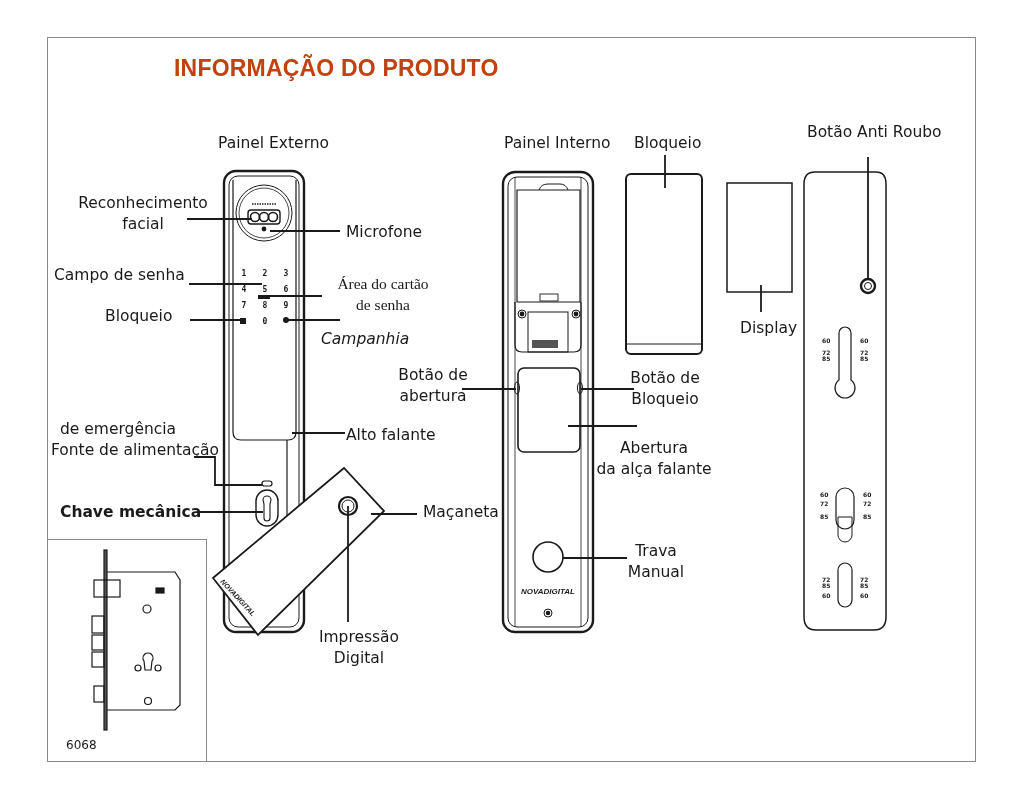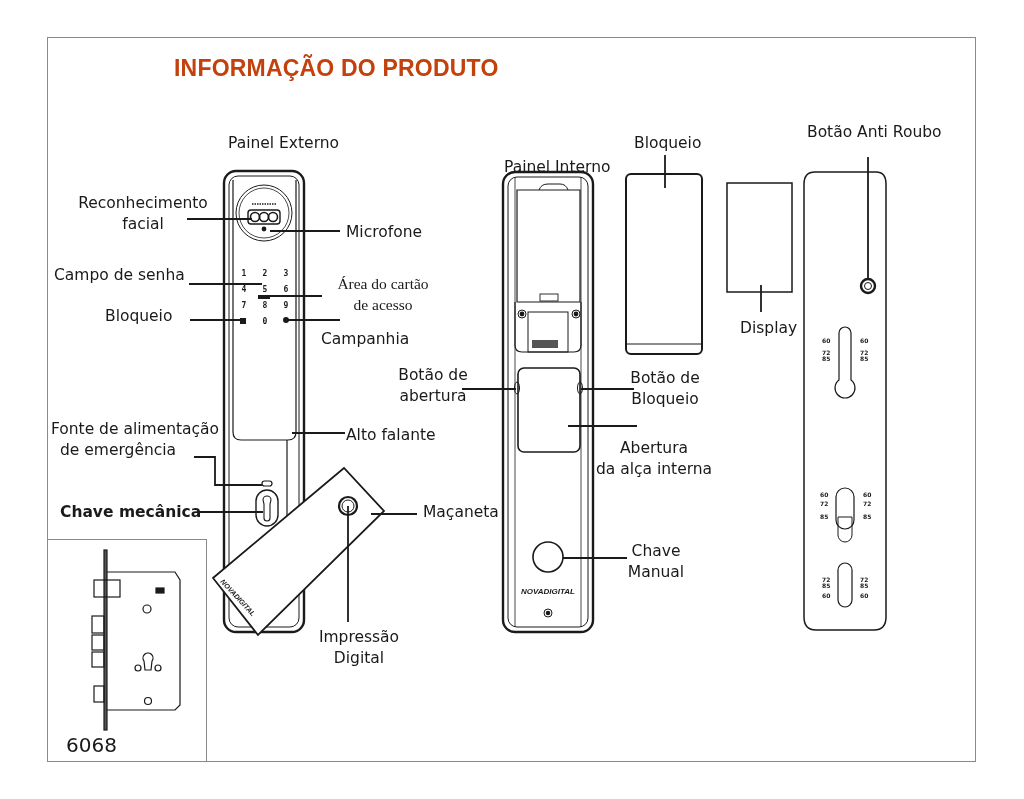--- a/index.html
+++ b/index.html
@@ -3,21 +3,21 @@
 <meta charset="utf-8">
 <style>
   html, body { margin:0; padding:0; background:#ffffff; }
   body { width:1024px; height:799px; position:relative; overflow:hidden; font-family:"DejaVu Sans", sans-serif; }
   #frame { position:absolute; left:47px; top:37px; width:929px; height:725px; border:1px solid #8a8a8a; box-sizing:border-box; }
   #title { position:absolute; left:134px; top:55px; font-family:"Liberation Sans", sans-serif; font-weight:bold; font-size:23px; color:#c2410c; letter-spacing:0.2px; white-space:nowrap;margin-left:40px; }
   .lbl { position:absolute; font-family:"DejaVu Sans", sans-serif; font-size:15.5px; color:#1a1a1a; white-space:nowrap; line-height:21px; }
   .c { text-align:center; }
   #diagram { position:absolute; left:0; top:0; }
   #inset { position:absolute; left:47px; top:539px; width:160px; height:223px; border:1px solid #8a8a8a; box-sizing:border-box; background:#fff; }
-  #inset-label { position:absolute; left:66px; top:735px; font-size:20px; }
+  #inset-label { position:absolute; left:66px; top:735px; font-size:12px; }
 </style>
 </head>
 <body>
 
 <div id="frame"></div>
 <div id="title">INFORMAÇÃO DO PRODUTO</div>
 
 <svg id="diagram" width="1024" height="799" viewBox="0 0 1024 799">
   <g fill="none" stroke="#1a1a1a" stroke-width="1.6">
 
@@ -155,63 +155,63 @@
       <text x="863" y="519">85</text>
     <text x="822" y="582">72</text>
       <text x="860" y="582">72</text>
     <text x="822" y="588">85</text>
       <text x="860" y="588">85</text>
     <text x="822" y="598">60</text>
       <text x="860" y="598">60</text>
   </g>
 </svg>
 
-<div class="lbl" style="left:228px;top:133px;">Painel Externo</div>
-<div class="lbl" style="left:504px;top:133px;margin-top:24px;">Painel Interno</div>
+<div class="lbl" style="left:218px;top:133px;">Painel Externo</div>
+<div class="lbl" style="left:504px;top:133px;">Painel Interno</div>
 <div class="lbl" style="left:634px;top:133px;">Bloqueio</div>
 <div class="lbl" style="left:807px;top:122px;text-align:right;">Botão Anti Roubo</div>
 
 <div class="lbl c" style="left:72px;top:193px;width:142px;">
   <div>Reconhecimento</div>
   <div>facial</div>
 </div>
 <div class="lbl" style="left:346px;top:222px;">Microfone</div>
 <div class="lbl" style="left:54px;top:265px;">Campo de senha</div>
 <div class="lbl c" style="left:318px;top:273px;width:130px;font-family:Liberation Serif, serif;">
   <div>Área do cartão</div>
-  <div>de acesso</div>
+  <div>de senha</div>
 </div>
 <div class="lbl" style="left:105px;top:306px;">Bloqueio</div>
-<div class="lbl" style="left:321px;top:329px;">Campanhia</div>
+<div class="lbl" style="left:321px;top:329px;font-style:italic;">Campanhia</div>
 <div class="lbl c" style="left:46px;top:419px;width:178px;">
+  <div style="text-align:left;padding-left:14px;">de emergência</div>
   <div>Fonte de alimentação</div>
-  <div style="text-align:left;padding-left:14px;">de emergência</div>
 </div>
 <div class="lbl" style="left:346px;top:425px;">Alto falante</div>
 <div class="lbl" style="left:60px;top:502px;font-weight:bold;">Chave mecânica</div>
 <div class="lbl" style="left:423px;top:502px;">Maçaneta</div>
 <div class="lbl c" style="left:304px;top:627px;width:110px;">
   <div>Impressão</div>
   <div>Digital</div>
 </div>
 
 <div class="lbl c" style="left:388px;top:365px;width:90px;">
   <div>Botão de</div>
   <div>abertura</div>
 </div>
 <div class="lbl c" style="left:620px;top:368px;width:90px;">
   <div>Botão de</div>
   <div>Bloqueio</div>
 </div>
 <div class="lbl c" style="left:592px;top:438px;width:124px;">
   <div>Abertura</div>
-  <div>da alça interna</div>
+  <div>da alça falante</div>
 </div>
 <div class="lbl c" style="left:620px;top:541px;width:72px;">
-  <div>Chave</div>
+  <div>Trava</div>
   <div>Manual</div>
 </div>
 <div class="lbl" style="left:740px;top:318px;">Display</div>
 
 <div id="inset">
   <svg width="160" height="223" viewBox="0 0 160 223">
     <g fill="none" stroke="#1a1a1a" stroke-width="1.2">
       <rect x="56" y="10" width="3" height="180" fill="#555"></rect>
       <path d="M59 32 L127 32 L132 40 L132 165 L127 170 L59 170"></path>
       <rect x="46" y="40" width="26" height="17"></rect>

